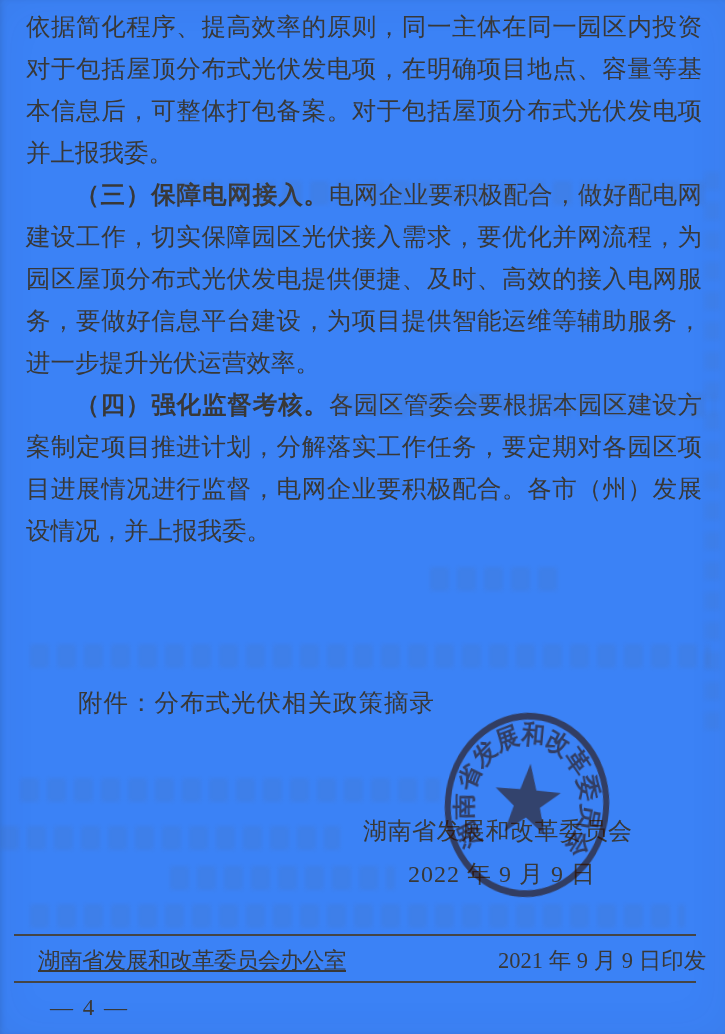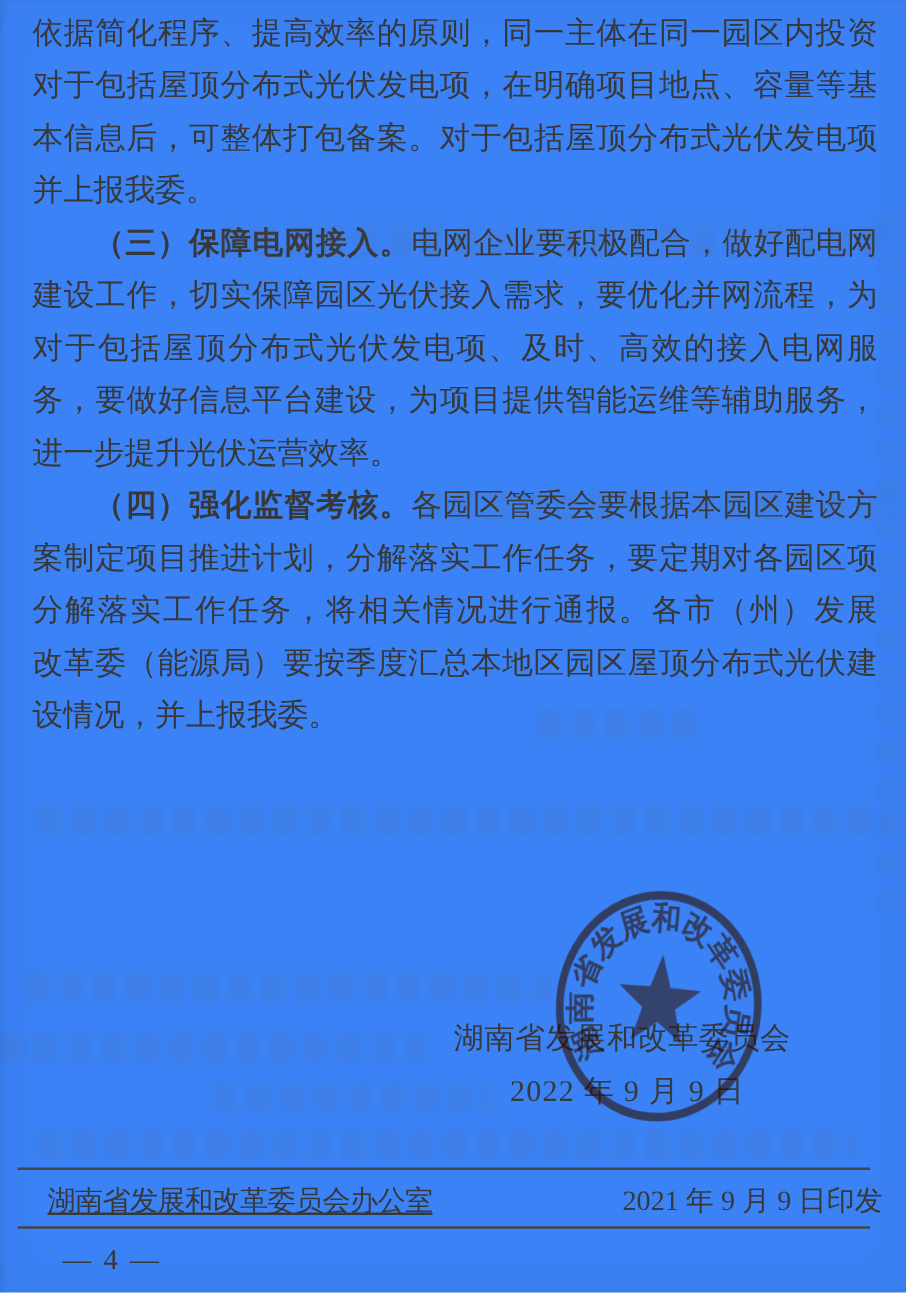--- a/index.html
+++ b/index.html
@@ -118,30 +118,30 @@
 
 <div class="page">
 
   <div class="doc-body">
     <div class="line jl">依据简化程序、提高效率的原则，同一主体在同一园区内投资</div>
     <div class="line jl">对于包括屋顶分布式光伏发电项，在明确项目地点、容量等基</div>
     <div class="line jl">本信息后，可整体打包备案。对于包括屋顶分布式光伏发电项</div>
     <div class="line">并上报我委。</div>
     <div class="line jl ind"><span class="b">（三）保障电网接入。</span><span>电网企业要积极配合，做好配电网</span></div>
     <div class="line jl">建设工作，切实保障园区光伏接入需求，要优化并网流程，为</div>
-    <div class="line jl">对于包括屋顶分布式光伏发电项、及时、高效的接入电网服</div>
+    <div class="line jl">园区屋顶分布式光伏发电提供便捷、及时、高效的接入电网服</div>
     <div class="line jl">务，要做好信息平台建设，为项目提供智能运维等辅助服务，</div>
     <div class="line">进一步提升光伏运营效率。</div>
     <div class="line jl ind"><span class="b">（四）强化监督考核。</span><span>各园区管委会要根据本园区建设方</span></div>
     <div class="line jl">案制定项目推进计划，分解落实工作任务，要定期对各园区项</div>
-    <div class="line jl">分解落实工作任务，将相关情况进行通报。各市（州）发展</div>
-    <div class="line jl">改革委（能源局）要按季度汇总本地区园区屋顶分布式光伏建</div>
+    <div class="line jl">目进展情况进行监督，电网企业要积极配合。各市（州）发展</div>
     <div class="line">设情况，并上报我委。</div>
   </div>
 
+  <div class="attachment">附件：分布式光伏相关政策摘录</div>
 
   <div class="sig-org">湖南省发展和改革委员会</div>
   <div class="sig-date">2022 年 9 月 9 日</div>
 
   <svg class="seal" viewBox="0 0 230 230" preserveAspectRatio="none">
     <defs>
       <path id="sealArc" d="M 69.7 160.3 A 64 64 0 1 1 160.3 160.3" fill="none"></path>
     </defs>
     <circle cx="115" cy="115" r="92" fill="none" stroke="#cd5740" stroke-width="7" stroke-opacity="0.92"></circle>
     <polygon points="115,72 124.4,99.1 153,99.6 130.2,116.9 138.5,144.4 115,128 91.5,144.4 99.8,116.9 77,99.6 105.6,99.1" fill="#cd5740" fill-opacity="0.85"></polygon>

